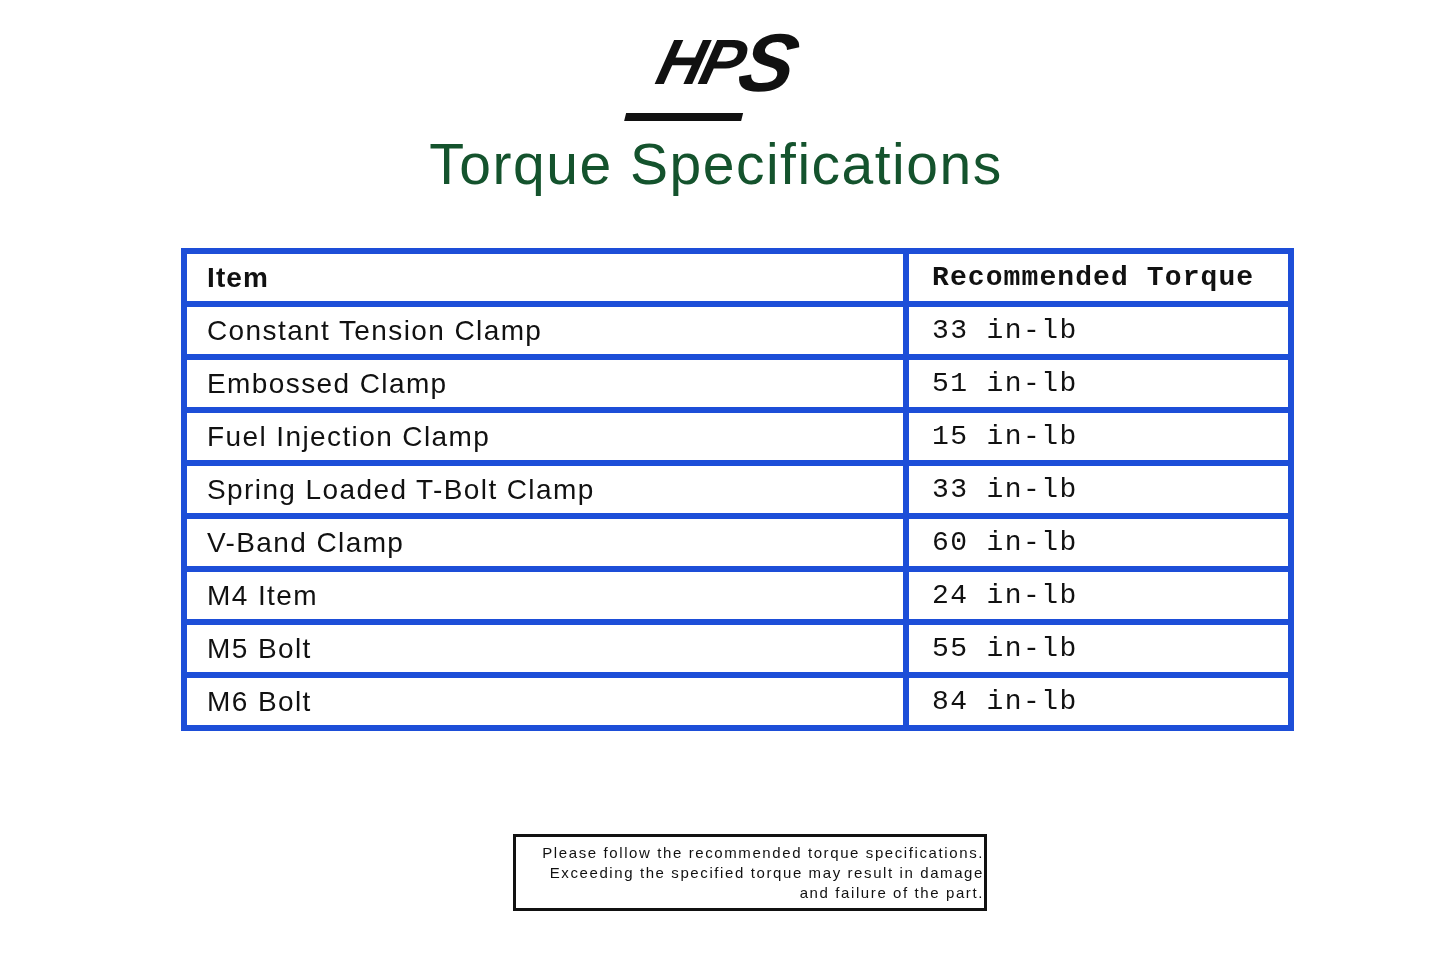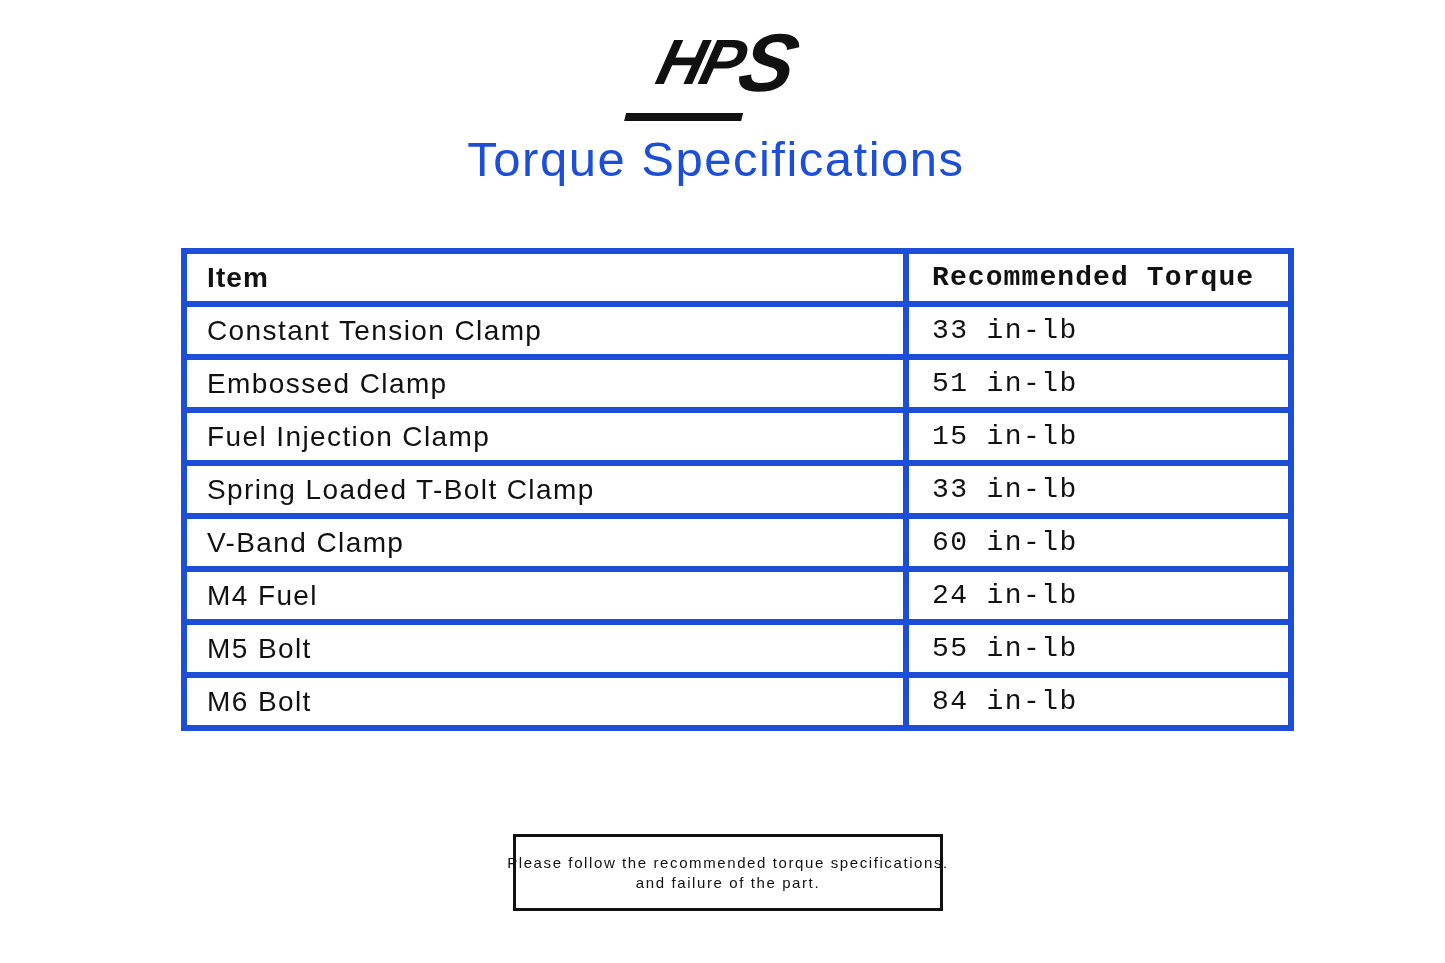--- a/index.html
+++ b/index.html
@@ -54,24 +54,24 @@
     background: #111111;
   }
 
   
   .page-title {
     position: absolute;
     top: 131px;
     left: 0;
     width: 1432px;
     text-align: center;
-    font-size: 49px;
+    font-size: 57px;
     font-weight: 400;
     letter-spacing: 1.5px;
-    color: #1d4ed8;
+    color: #14532d;
   }
 
   
   .spec-table {
     position: absolute;
     left: 181px;
     top: 248px;
     width: 1107px;
     border-collapse: collapse;
     table-layout: fixed;
@@ -99,28 +99,28 @@
   }
   .spec-table th.cell-item, .spec-table td.cell-item { padding-left: 20px; }
   .spec-table th.cell-torque, .spec-table td.cell-torque { padding-left: 23px; font-family: Liberation Mono, monospace; }
   .spec-table td { font-weight: 400; }
 
   
   .note-box {
     position: absolute;
     left: 513px;
     top: 834px;
-    width: 430px;
+    width: 474px;
     height: 77px;
     box-sizing: border-box;
     border: 3px solid #111111;
     display: flex;
     flex-direction: column;
     justify-content: center;
-    align-items: center;
+    align-items: flex-end;
     text-align: center;
   }
   .note-line {
     font-size: 15px;
     line-height: 20px;
     letter-spacing: 1.6px;
     color: #111111;
     white-space: nowrap;
   }
 </style>
@@ -162,30 +162,31 @@
     </tr>
     <tr>
       <td class="cell-item">Spring Loaded T-Bolt Clamp</td>
       <td class="cell-torque">33 in-lb</td>
     </tr>
     <tr>
       <td class="cell-item">V-Band Clamp</td>
       <td class="cell-torque">60 in-lb</td>
     </tr>
     <tr>
-      <td class="cell-item">M4 Fuel</td>
+      <td class="cell-item">M4 Item</td>
       <td class="cell-torque">24 in-lb</td>
     </tr>
     <tr>
       <td class="cell-item">M5 Bolt</td>
       <td class="cell-torque">55 in-lb</td>
     </tr>
     <tr>
       <td class="cell-item">M6 Bolt</td>
       <td class="cell-torque">84 in-lb</td>
     </tr>
   </tbody>
 </table>
 
 <div class="note-box">
   <div class="note-line">Please follow the recommended torque specifications.</div>
+  <div class="note-line">Exceeding the specified torque may result in damage</div>
   <div class="note-line">and failure of the part.</div>
 </div>
 
 </body></html>

